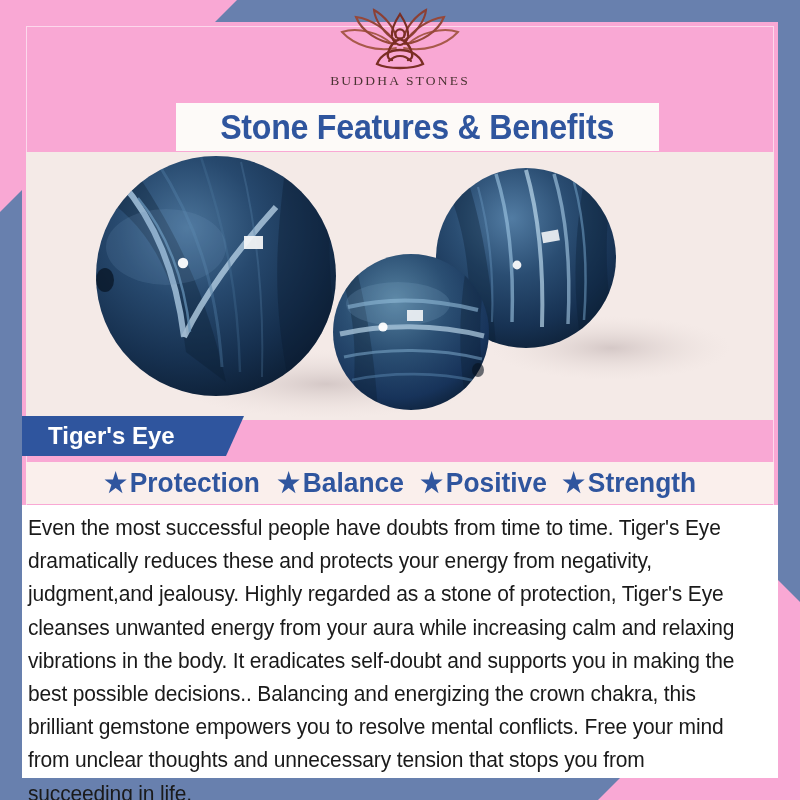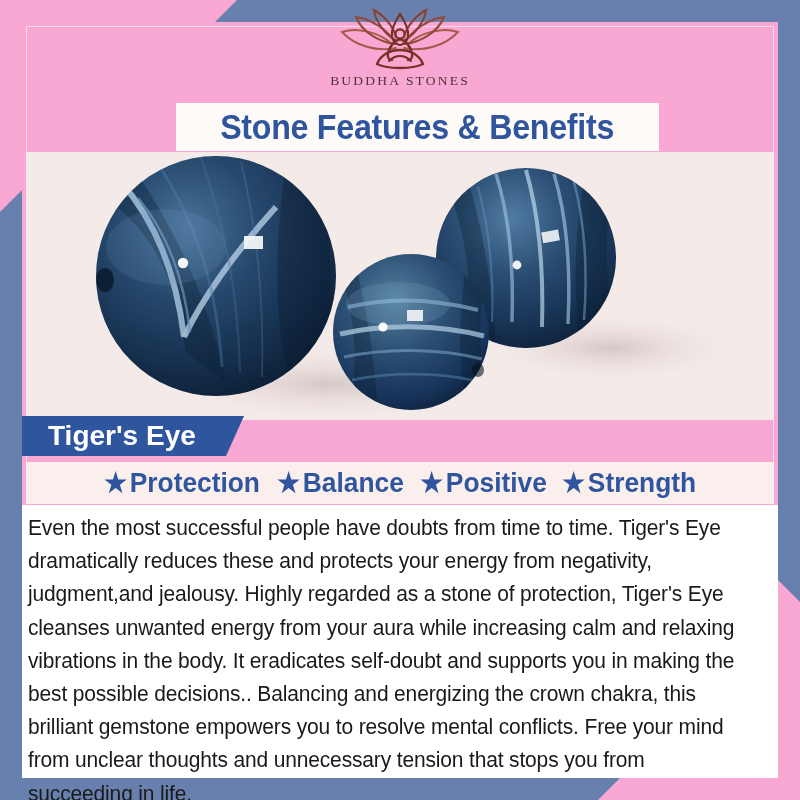--- a/index.html
+++ b/index.html
@@ -133,21 +133,21 @@
     left: 22px;
     width: 222px;
     height: 40px;
     background: #2f559e;
     clip-path: polygon(0 0, 100% 0, calc(100% - 18px) 100%, 0 100%);
     display: flex;
     align-items: center;
   }
   #stone-name {
     color: #ffffff;
-    font-size: 28px;
+    font-size: 24px;
     font-weight: 700;
     padding-left: 26px;
     letter-spacing: 0px;
   }
 
   
   #features {
     position: absolute;
     top: 462px;
     left: 26px;

